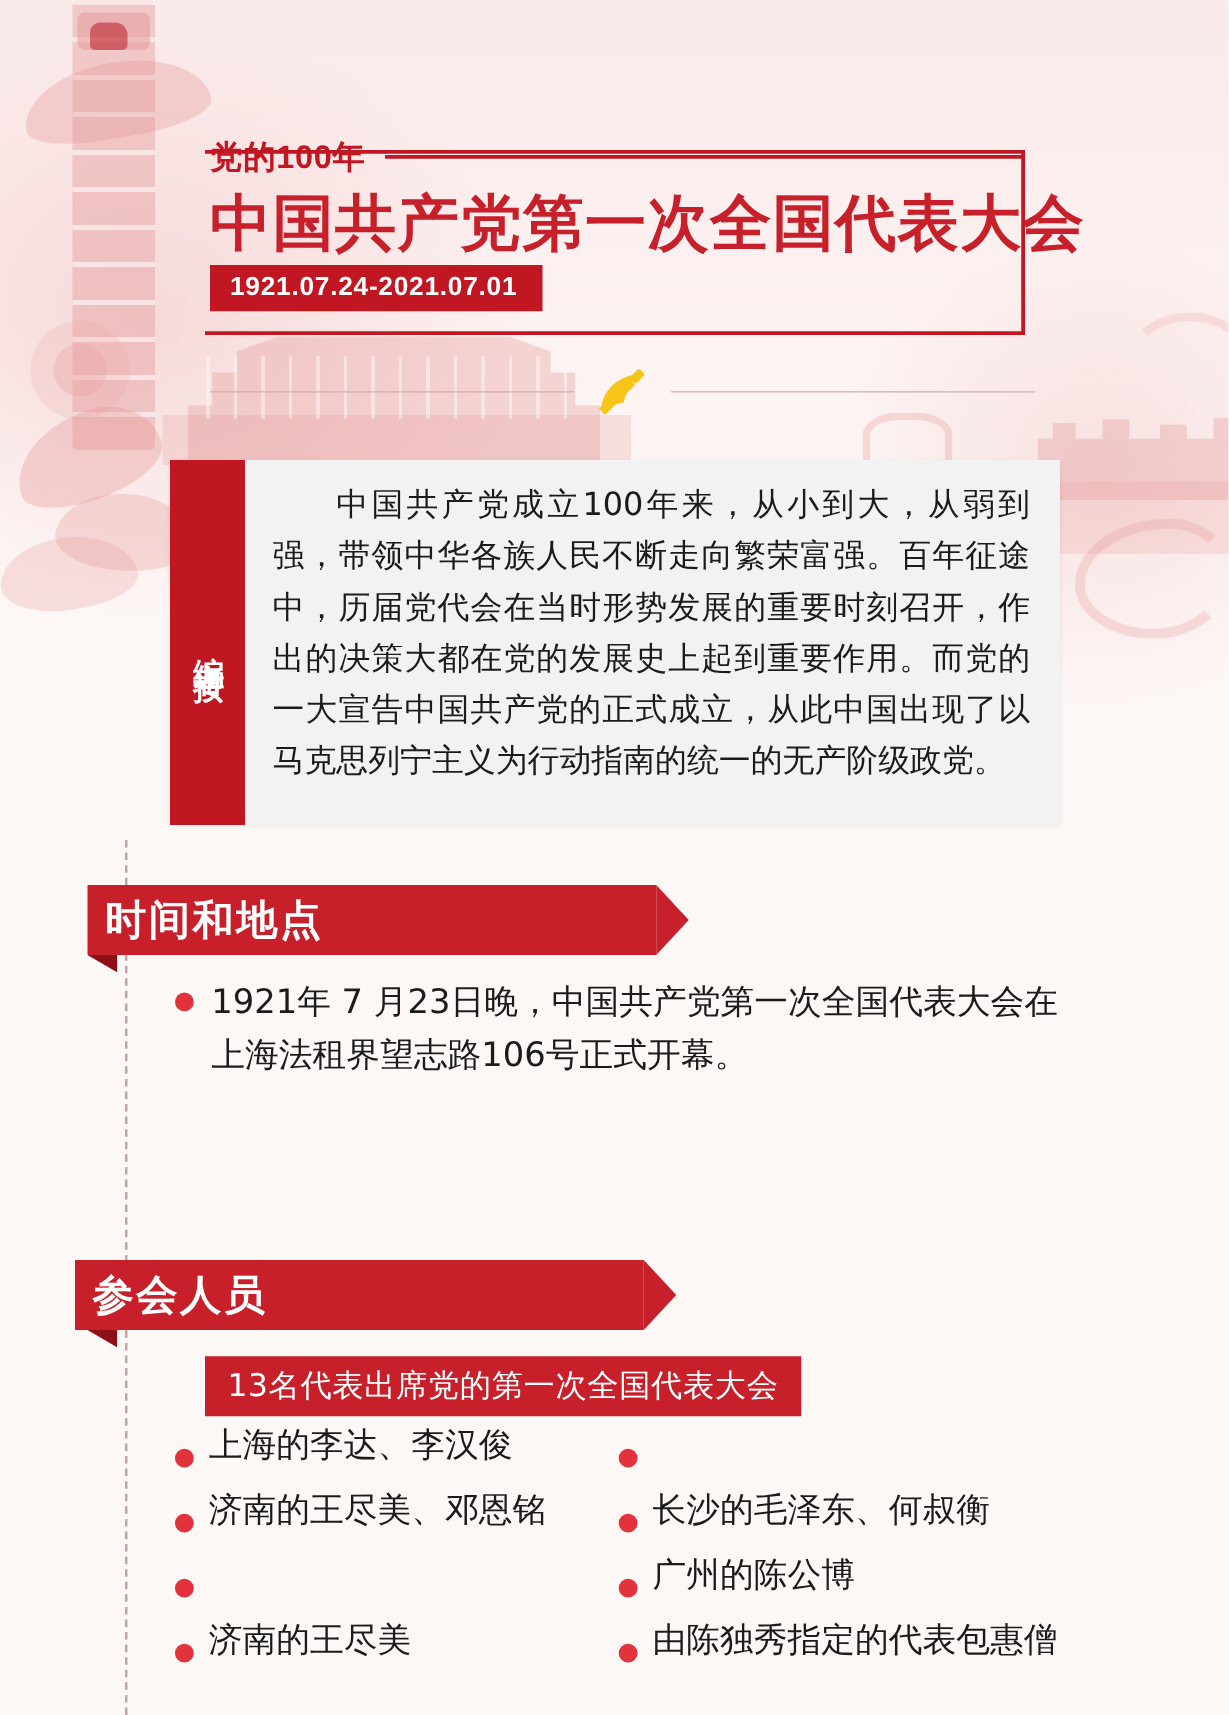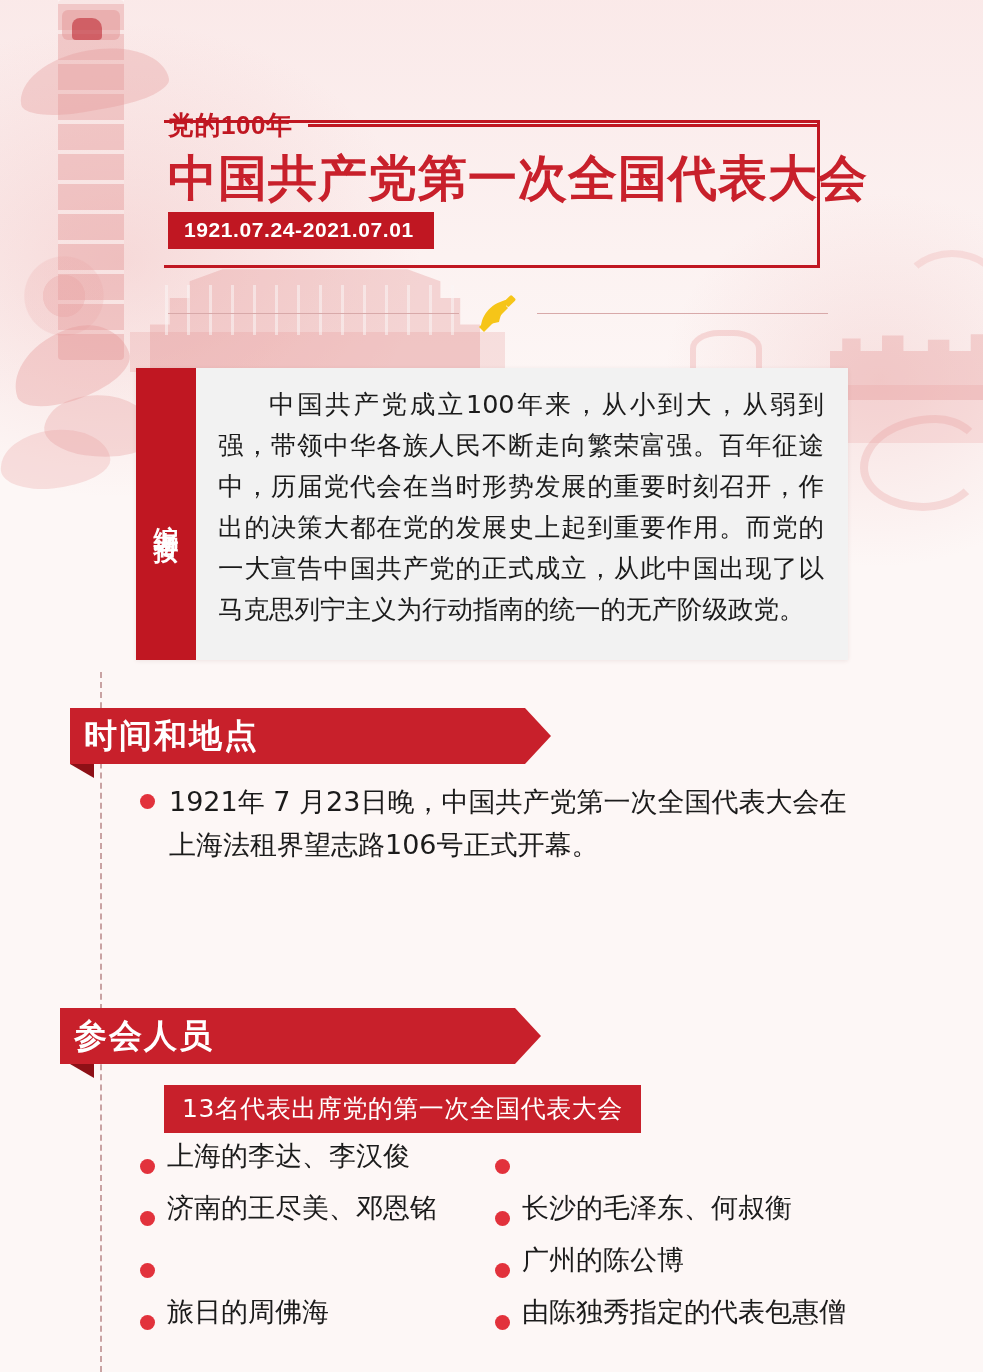--- a/index.html
+++ b/index.html
@@ -482,21 +482,21 @@
     </div>
     <div class="delegate-cell">
       <div class="delegate-dot"></div>
     </div>
     <div class="delegate-cell">
       <div class="delegate-dot"></div>
       <div class="delegate-text">广州的陈公博</div>
     </div>
     <div class="delegate-cell">
       <div class="delegate-dot"></div>
-      <div class="delegate-text">旅日的周佛海</div>
+      <div class="delegate-text">济南的王尽美</div>
     </div>
     <div class="delegate-cell">
       <div class="delegate-dot"></div>
       <div class="delegate-text">由陈独秀指定的代表包惠僧</div>
     </div>
   </div>
 
 </div>
 
 </body></html>

